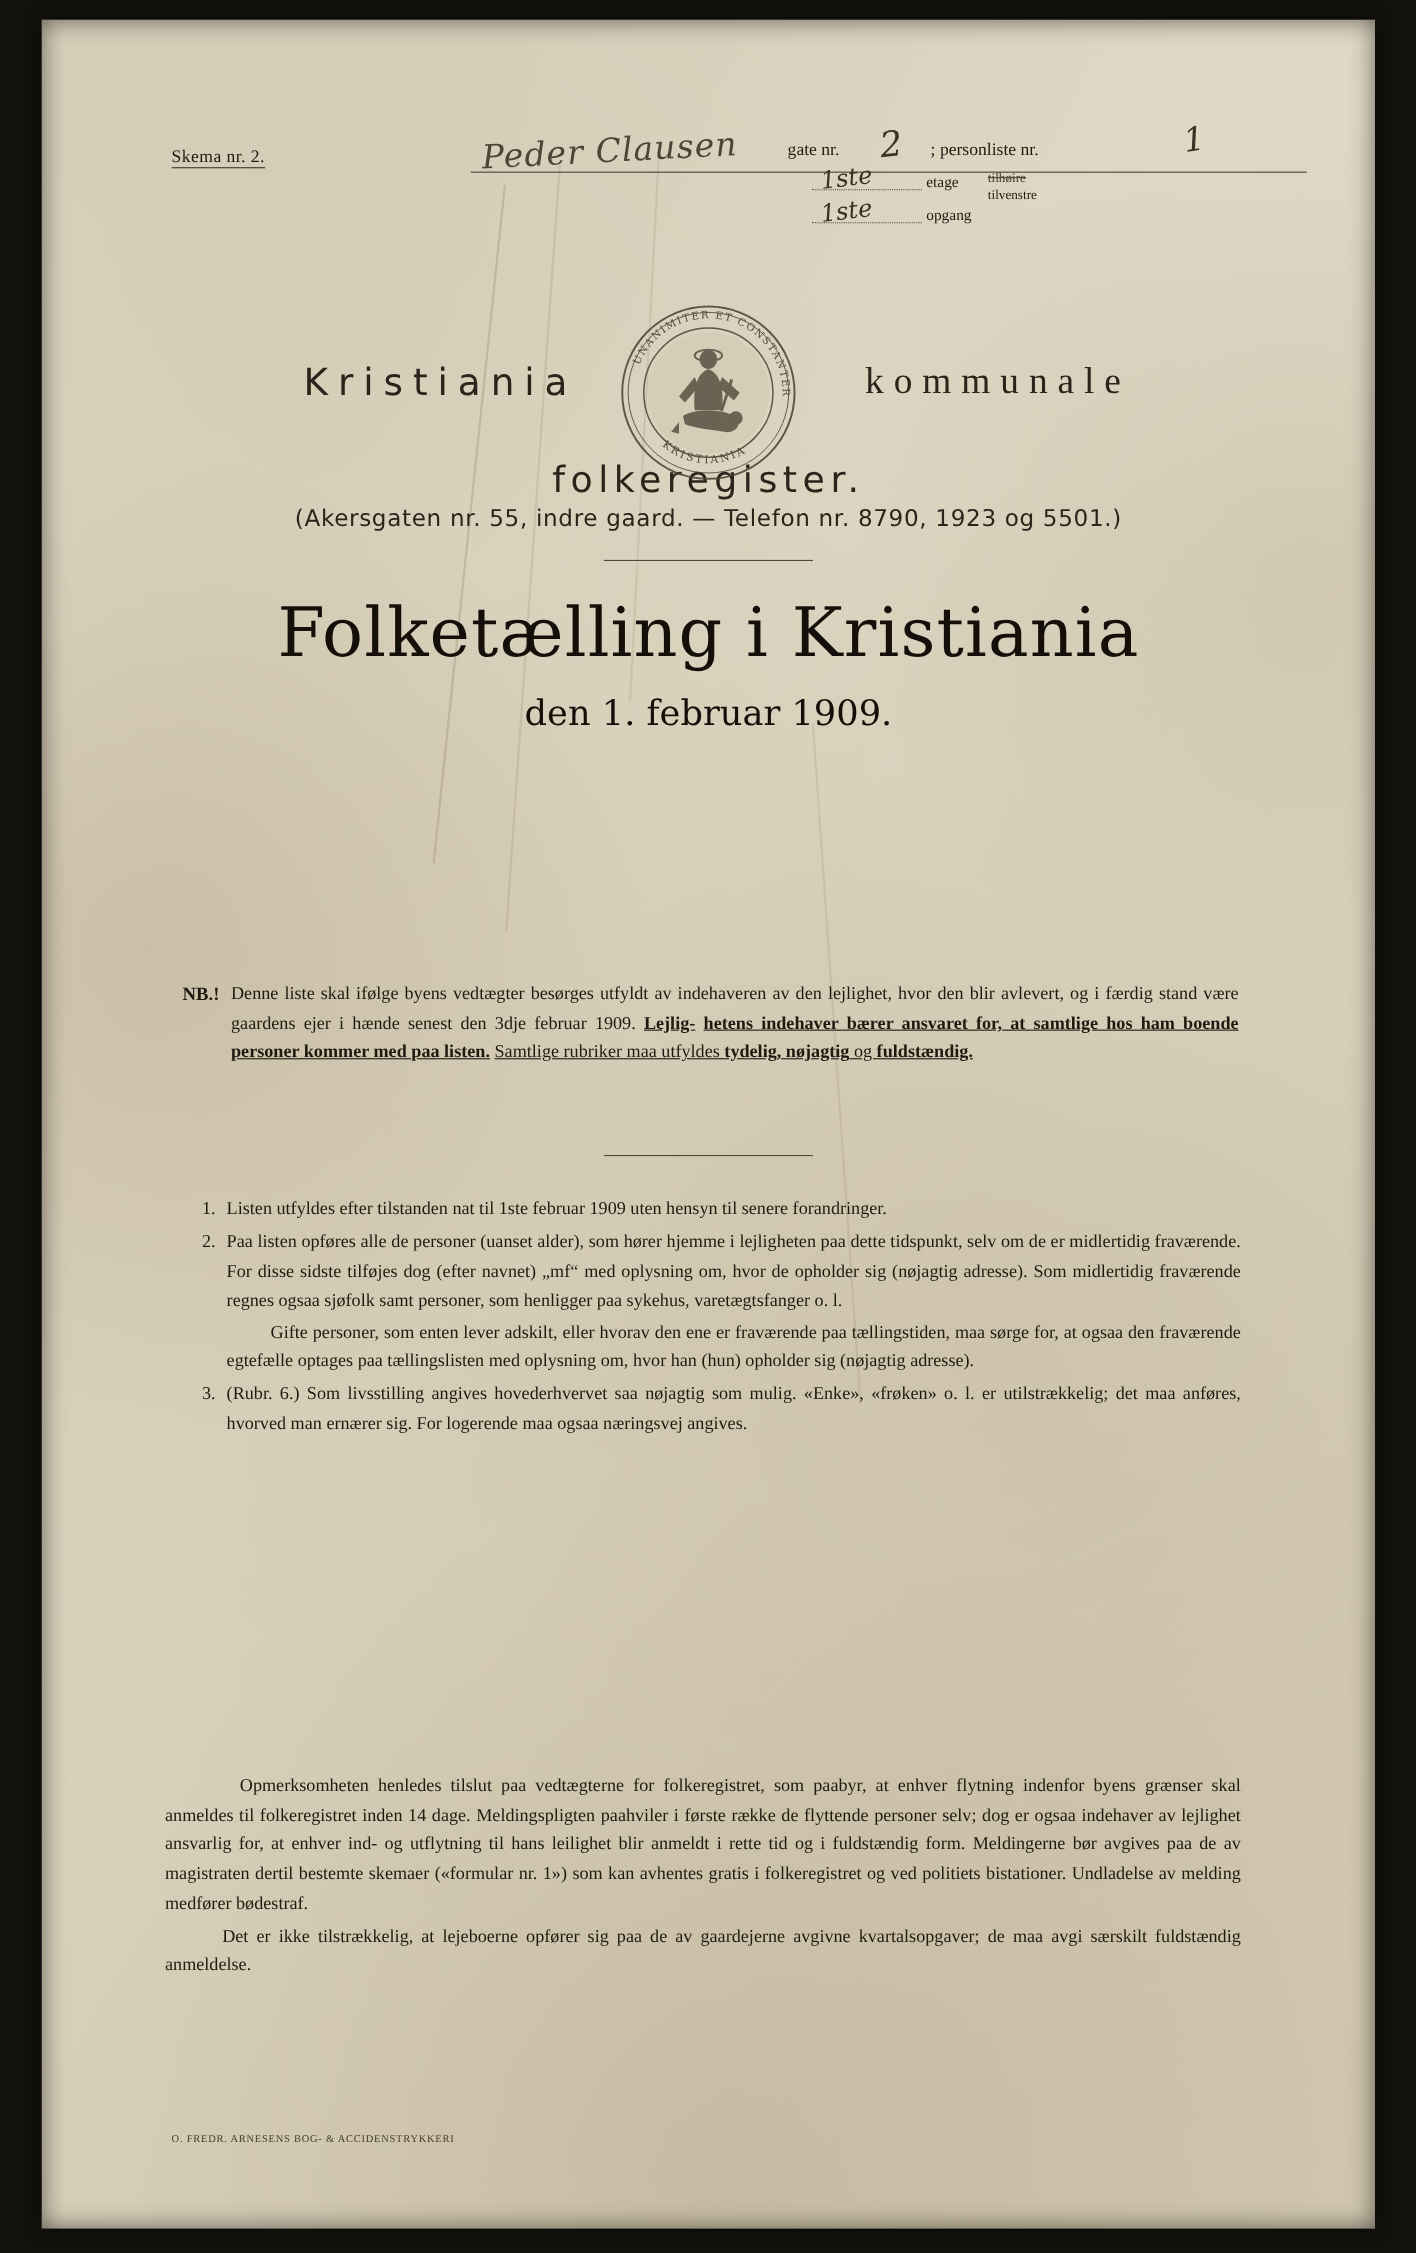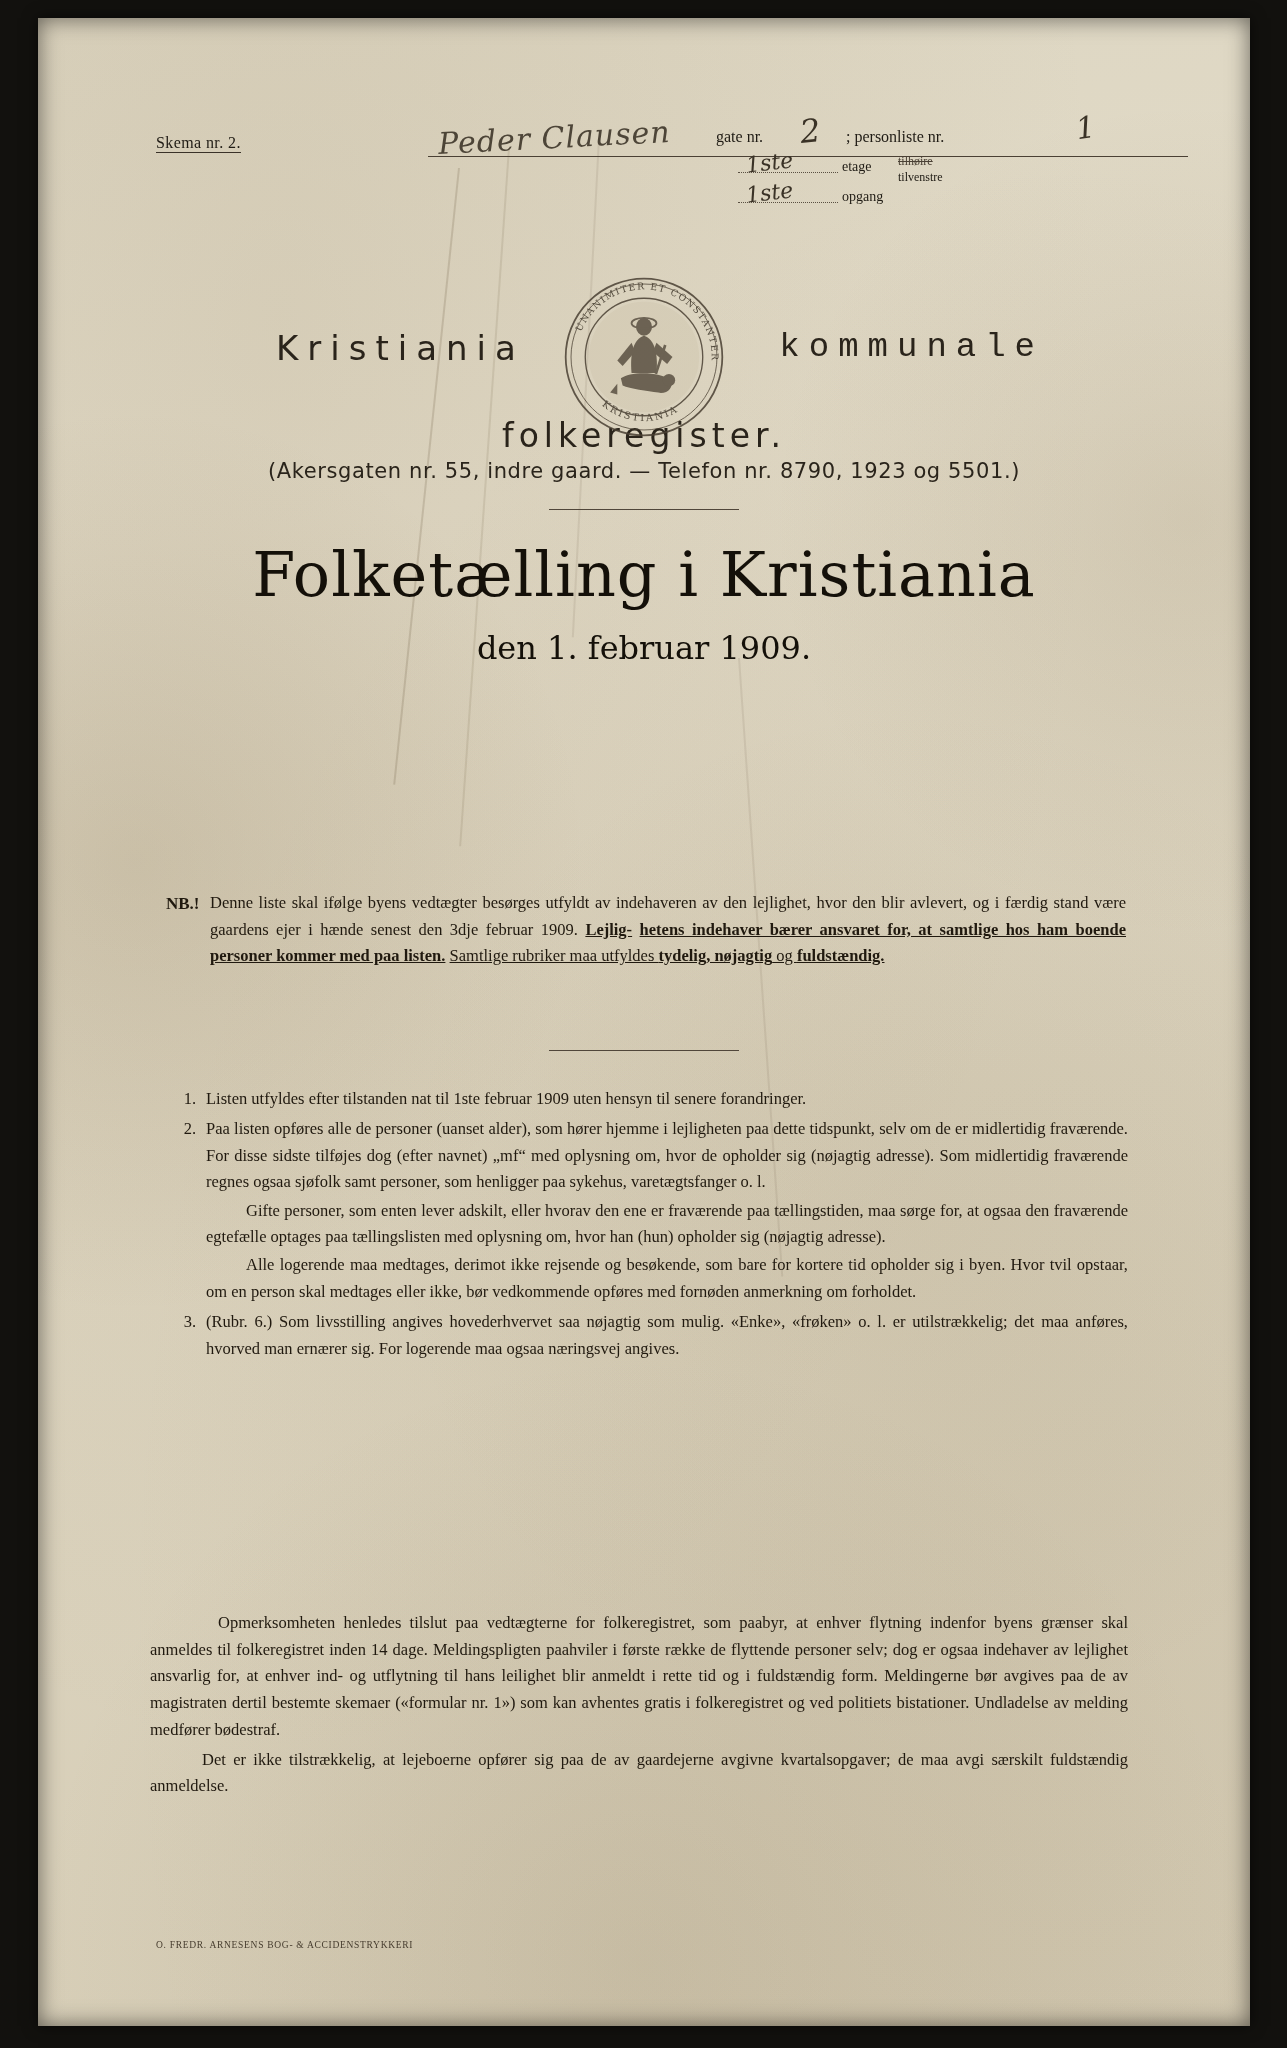--- a/index.html
+++ b/index.html
@@ -244,23 +244,23 @@
     position: absolute;
     left: 238px;
     top: 38px;
     font-family: "DejaVu Sans", sans-serif;
     font-size: 34px;
     letter-spacing: 9px;
     color: #2a241b;
   }
   .kw-right {
     position: absolute;
-    right: 206px;
+    right: 222px;
     top: 38px;
-    font-family: Liberation Mono, monospace;
+    font-family: Liberation Serif, serif;
     font-size: 34px;
     letter-spacing: 9px;
     color: #2a241b;
     text-align: center;
   }
   .seal {
     position: absolute;
     left: 50%;
     top: -22px;
     width: 178px;
@@ -512,21 +512,20 @@
           <div class="rule-text">
             <p>Listen utfyldes efter tilstanden nat til 1ste februar 1909 uten hensyn til senere forandringer.</p>
           </div>
         </div>
 
         <div class="rule-item">
           <div class="rule-num">2.</div>
           <div class="rule-text">
             <p>Paa listen opføres alle de personer (uanset alder), som hører hjemme i lejligheten paa dette tidspunkt, selv om de er midlertidig fraværende. For disse sidste tilføjes dog (efter navnet) „mf“ med oplysning om, hvor de opholder sig (nøjagtig adresse). Som midlertidig fraværende regnes ogsaa sjøfolk samt personer, som henligger paa sykehus, varetægtsfanger o. l.</p>
             <p class="indent">Gifte personer, som enten lever adskilt, eller hvorav den ene er fraværende paa tællingstiden, maa sørge for, at ogsaa den fraværende egtefælle optages paa tællingslisten med oplysning om, hvor han (hun) opholder sig (nøjagtig adresse).</p>
-            <p class="indent">Alle logerende maa medtages, derimot ikke rejsende og besøkende, som bare for kortere tid opholder sig i byen. Hvor tvil opstaar, om en person skal medtages eller ikke, bør vedkommende opføres med fornøden anmerkning om forholdet.</p>
           </div>
         </div>
 
         <div class="rule-item">
           <div class="rule-num">3.</div>
           <div class="rule-text">
             <p>(Rubr. 6.) Som livsstilling angives hovederhvervet saa nøjagtig som mulig. «Enke», «frøken» o. l. er utilstrækkelig; det maa anføres, hvorved man ernærer sig. For logerende maa ogsaa næringsvej angives.</p>
           </div>
         </div>
       </div>

